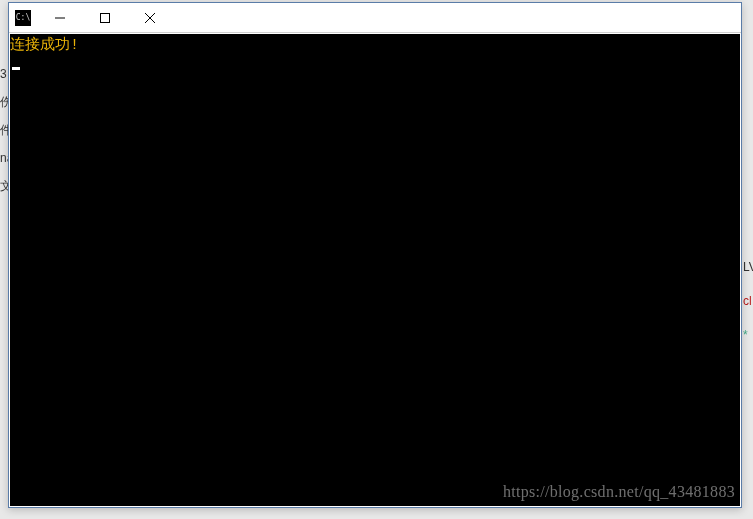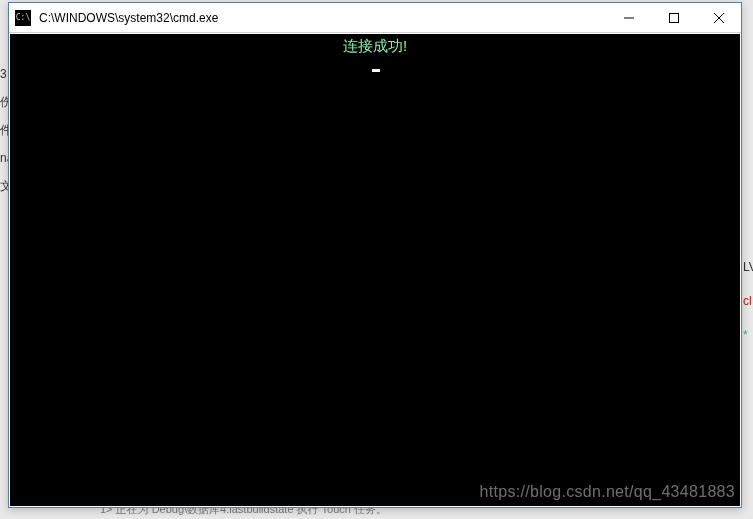--- a/index.html
+++ b/index.html
@@ -105,48 +105,47 @@
       width: 10px;
       height: 10px;
     }
     .console-area {
       position: absolute;
       top: 31px;
       left: 1px;
       right: 1px;
       bottom: 1px;
       background: #000000;
-      color: #86efac;
-      font-family: Liberation Sans, sans-serif;
+      color: #eab308;
+      font-family: Liberation Mono, monospace;
       font-size: 15px;
       line-height: 19px;
       padding: 2px 0 0 0;
       overflow: hidden;
-      text-align: center;
     }
     .console-line {
       white-space: pre;
     }
     .cursor {
       display: inline-block;
       width: 8px;
       height: 3px;
       background: #ffffff;
       vertical-align: baseline;
       margin-left: 2px;
       position: relative;
       top: 2px;
     }
     .watermark {
       position: absolute;
       right: 18px;
       bottom: 18px;
       font-size: 16px;
       color: rgba(200, 200, 200, 0.55);
-      font-family: Liberation Sans, sans-serif;
+      font-family: Liberation Serif, serif;
       letter-spacing: 0.3px;
       pointer-events: none;
     }
   </style>
 </head>
 <body>
 
 <div class="bg-fragments">
   <div class="bg-left">
     <span>3</span>
@@ -155,29 +154,27 @@
     <span>件</span>
     <span></span>
     <span>na</span>
     <span>文</span>
   </div>
   <div class="bg-right">
     <span>LV</span>
     <span style="color:#b91c1c">cl</span>
     <span style="color:#4a8">*</span>
   </div>
-  <div class="bg-bottom">1&gt;  正在为   Debug\数据库4.lastbuildstate   执行 Touch 任务。</div>
 </div>
 
 <div class="window">
   <div class="titlebar">
     <div class="titlebar-icon">
       <span>C:\</span>
     </div>
-    <div class="titlebar-title">C:\WINDOWS\system32\cmd.exe</div>
     <div class="titlebar-controls">
       <div class="titlebar-btn">
         <svg viewBox="0 0 10 10">
             <line x1="0" y1="5" x2="10" y2="5" stroke="currentColor" stroke-width="1"></line>
           </svg>
       </div>
       <div class="titlebar-btn">
         <svg viewBox="0 0 10 10">
             <rect x="0.5" y="0.5" width="9" height="9" fill="none" stroke="currentColor" stroke-width="1"></rect>
           </svg>

